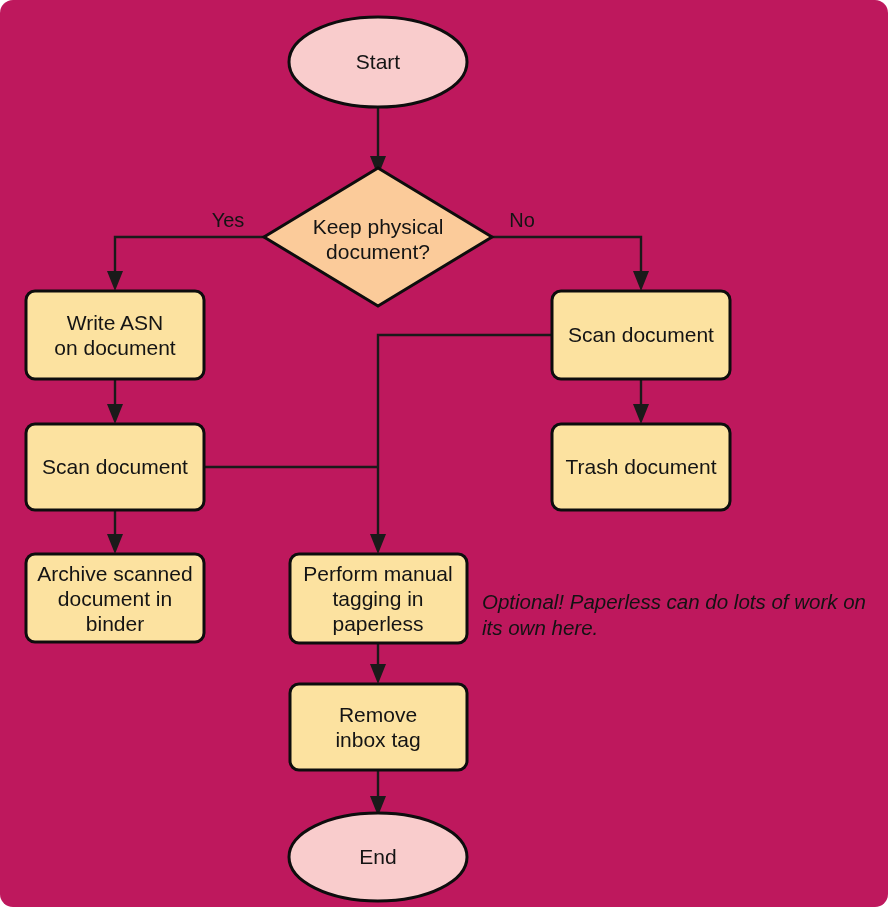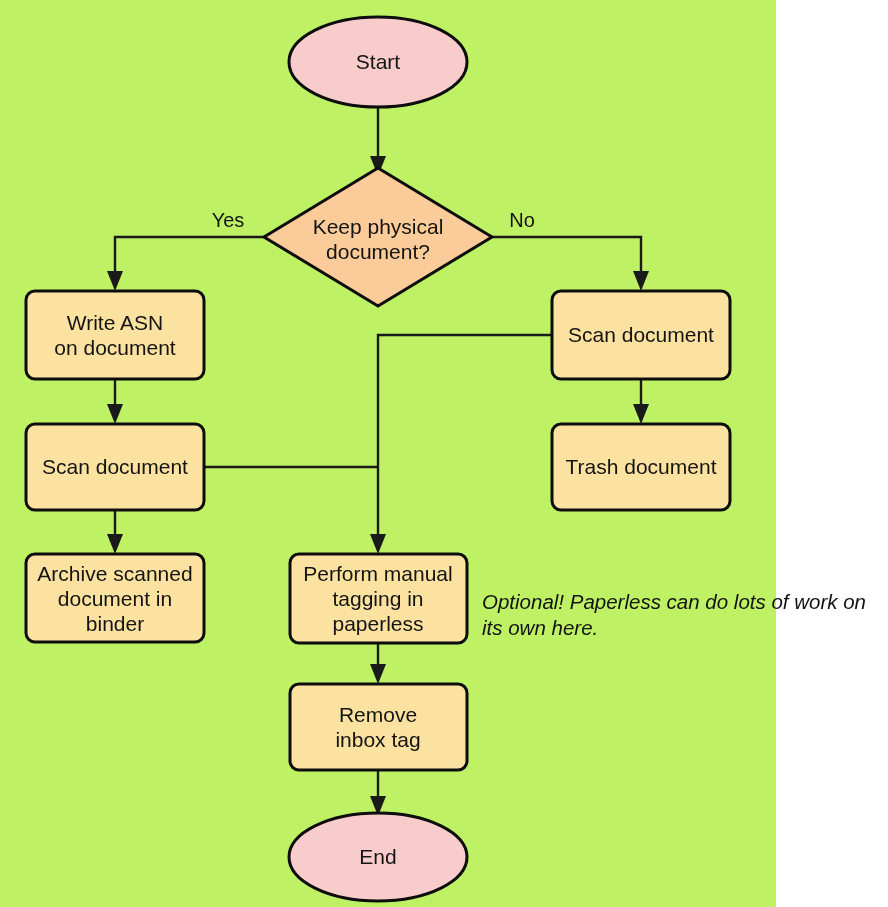--- a/index.html
+++ b/index.html
@@ -8,23 +8,24 @@
     background: #ffffff;
   }
   body {
     width: 888px;
     height: 907px;
     font-family: "Liberation Sans", sans-serif;
     overflow: hidden;
   }
   #flowchart-root {
     position: relative;
-    width: 776px;
+    width: 888px;
     height: 907px;
-    background: #bef264;
+    background: #be185d;
+    border-radius: 13px;
   }
   svg.diagram {
     display: block;
     width: 888px;
     height: 907px;
   }
   .node-shape {
     stroke: #0d0d0d;
     stroke-width: 3;
   }

